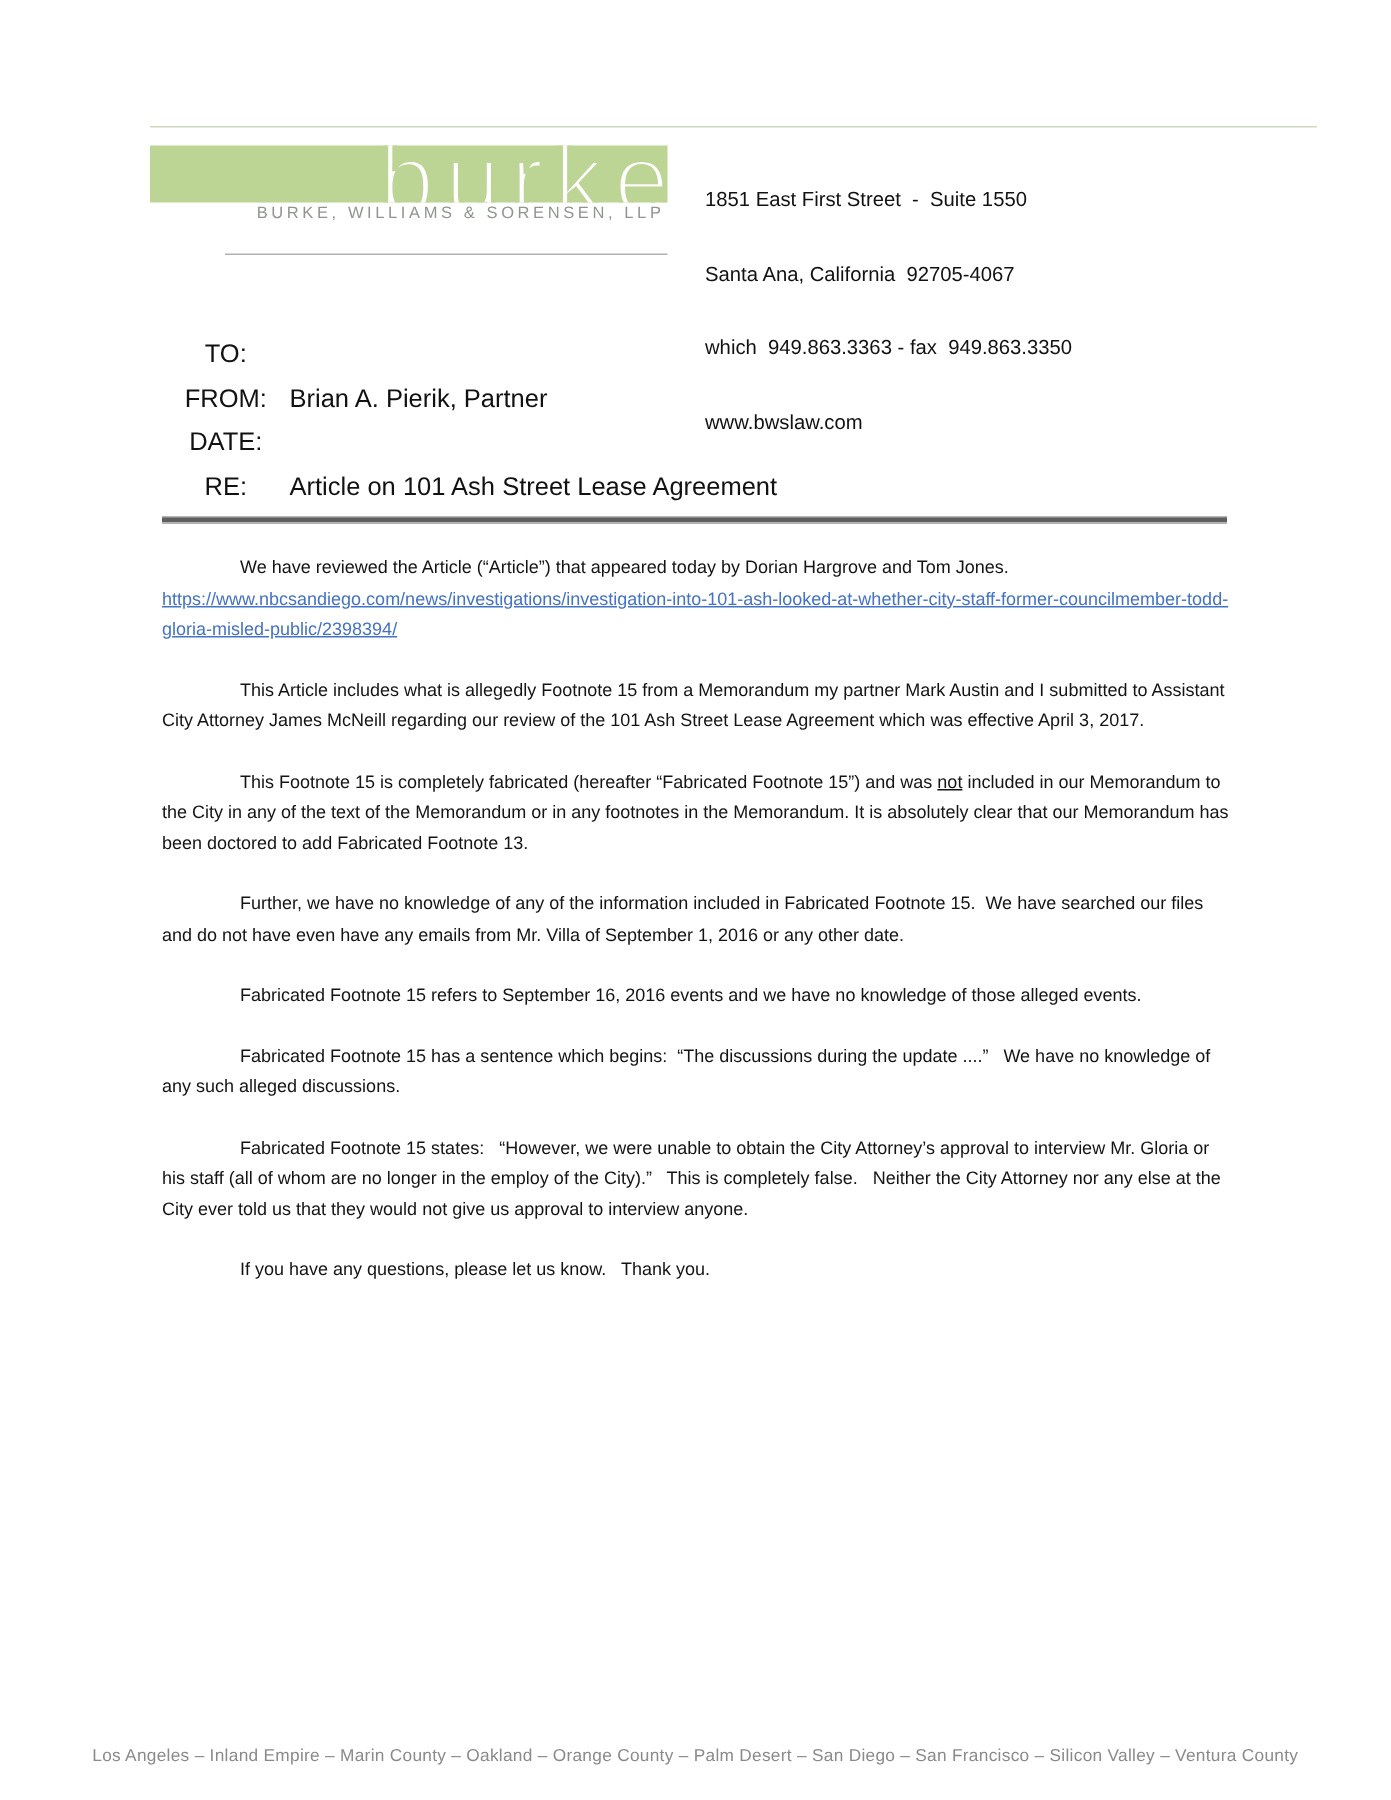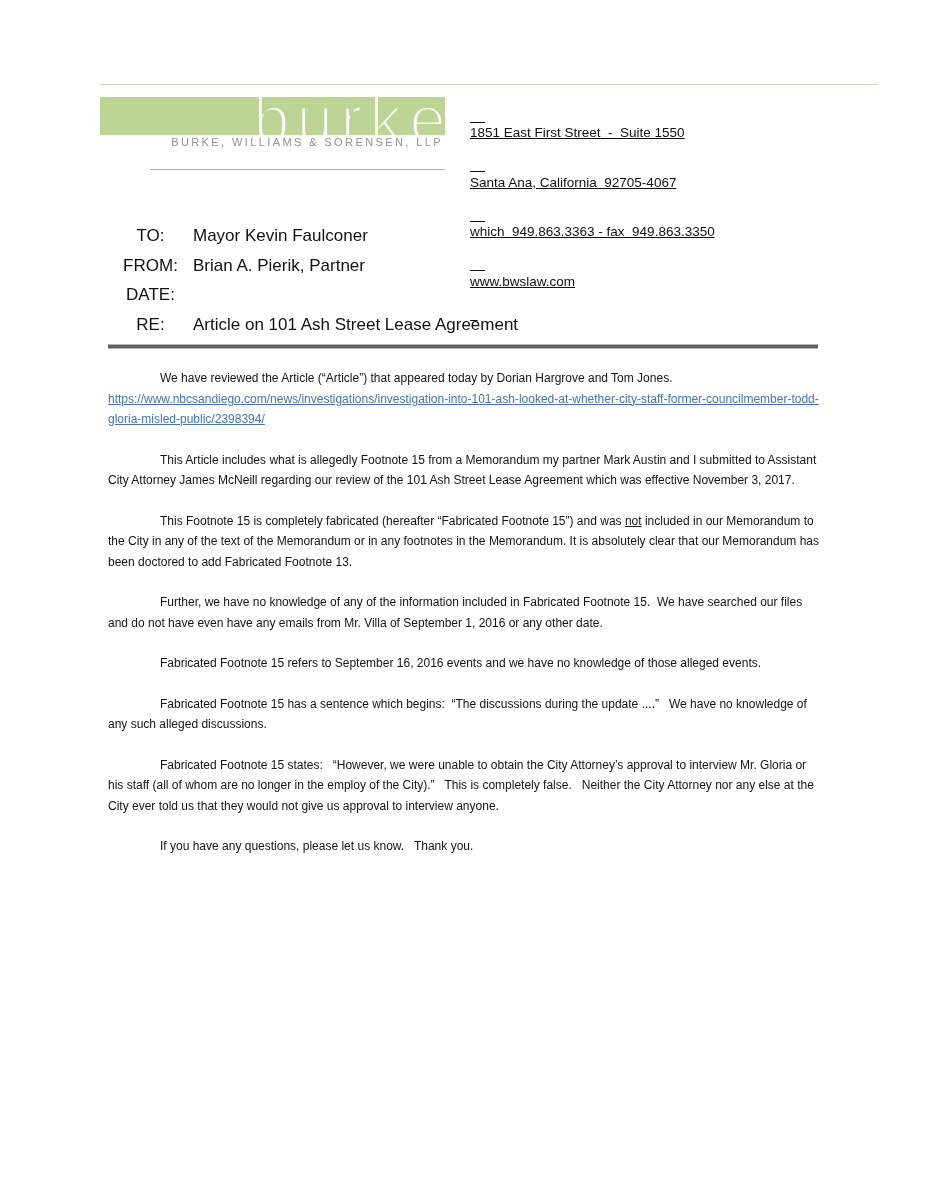--- a/index.html
+++ b/index.html
@@ -46,21 +46,21 @@
     text-align:right;
     font-size:11px; letter-spacing:2.4px;
     color:#8f968e;
     white-space:nowrap;
   }
 
   
   .address {
     position:absolute; left:470px; top:92px;
     font-size:13.5px; line-height:16.5px;
-    color:#111; white-space:pre-wrap;text-decoration:underline;
+    color:#111; white-space:pre-wrap;
   }
 
   
   .memo-head { position:absolute; left:108px; top:226px; width:710px; }
   .memo-row { display:flex; line-height:20px; margin-bottom:9.5px; font-size:17px; }
   .memo-label { width:85px; font-weight:normal; flex:0 0 85px;text-align:center; }
   .memo-value { flex:1; }
   .rule {
     margin-top:9px; height:5px; width:710px;
     background:#5f5f5f;
@@ -108,41 +108,41 @@
   <div class="address">
     <div>1851 East First Street  -  Suite 1550</div>
     <div>Santa Ana, California  92705-4067</div>
     <div>which  949.863.3363 - fax  949.863.3350</div>
     <div>www.bwslaw.com</div>
   </div>
 
   <div class="memo-head">
     <div class="memo-row">
       <span class="memo-label">TO:</span>
-      <span class="memo-value">Mayor Kevin Faulconer</span>
     </div>
     <div class="memo-row">
       <span class="memo-label">FROM:</span>
       <span class="memo-value">Brian A. Pierik, Partner</span>
     </div>
     <div class="memo-row">
       <span class="memo-label">DATE:</span>
     </div>
     <div class="memo-row">
       <span class="memo-label">RE:</span>
       <span class="memo-value">Article on 101 Ash Street Lease Agreement</span>
     </div>
     <div class="rule"></div>
   </div>
 
   <div class="body-text">
     <p><span>We have reviewed the Article (“Article”) that appeared today by Dorian Hargrove and Tom Jones.   </span><a href="#" class="doc-link">https://www.nbcsandiego.com/news/investigations/investigation-into-101-ash-looked-at-whether-city-staff-former-councilmember-todd-gloria-misled-public/2398394/</a></p>
-    <p>This Article includes what is allegedly Footnote 15 from a Memorandum my partner Mark Austin and I submitted to Assistant City Attorney James McNeill regarding our review of the 101 Ash Street Lease Agreement which was effective November 3, 2017.</p>
+    <p>This Article includes what is allegedly Footnote 15 from a Memorandum my partner Mark Austin and I submitted to Assistant City Attorney James McNeill regarding our review of the 101 Ash Street Lease Agreement which was effective April 3, 2017.</p>
     <p><span>This Footnote 15 is completely fabricated (hereafter “Fabricated Footnote 15”) and was </span><span class="u">not</span><span> included in our Memorandum to the City in any of the text of the Memorandum or in any footnotes in the Memorandum. It is absolutely clear that our Memorandum has been doctored to add Fabricated Footnote 13.</span></p>
     <p>Further, we have no knowledge of any of the information included in Fabricated Footnote 15.  We have searched our files and do not have even have any emails from Mr. Villa of September 1, 2016 or any other date.</p>
     <p>Fabricated Footnote 15 refers to September 16, 2016 events and we have no knowledge of those alleged events.</p>
     <p>Fabricated Footnote 15 has a sentence which begins:  “The discussions during the update ....”   We have no knowledge of any such alleged discussions.</p>
     <p>Fabricated Footnote 15 states:   “However, we were unable to obtain the City Attorney’s approval to interview Mr. Gloria or his staff (all of whom are no longer in the employ of the City).”   This is completely false.   Neither the City Attorney nor any else at the City ever told us that they would not give us approval to interview anyone.</p>
     <p>If you have any questions, please let us know.   Thank you.</p>
   </div>
 
+  <div class="footer">Los Angeles – Inland Empire – Marin County – Oakland – Orange County – Palm Desert – San Diego – San Francisco – Silicon Valley – Ventura County</div>
 
 </div>
 
 </body></html>

